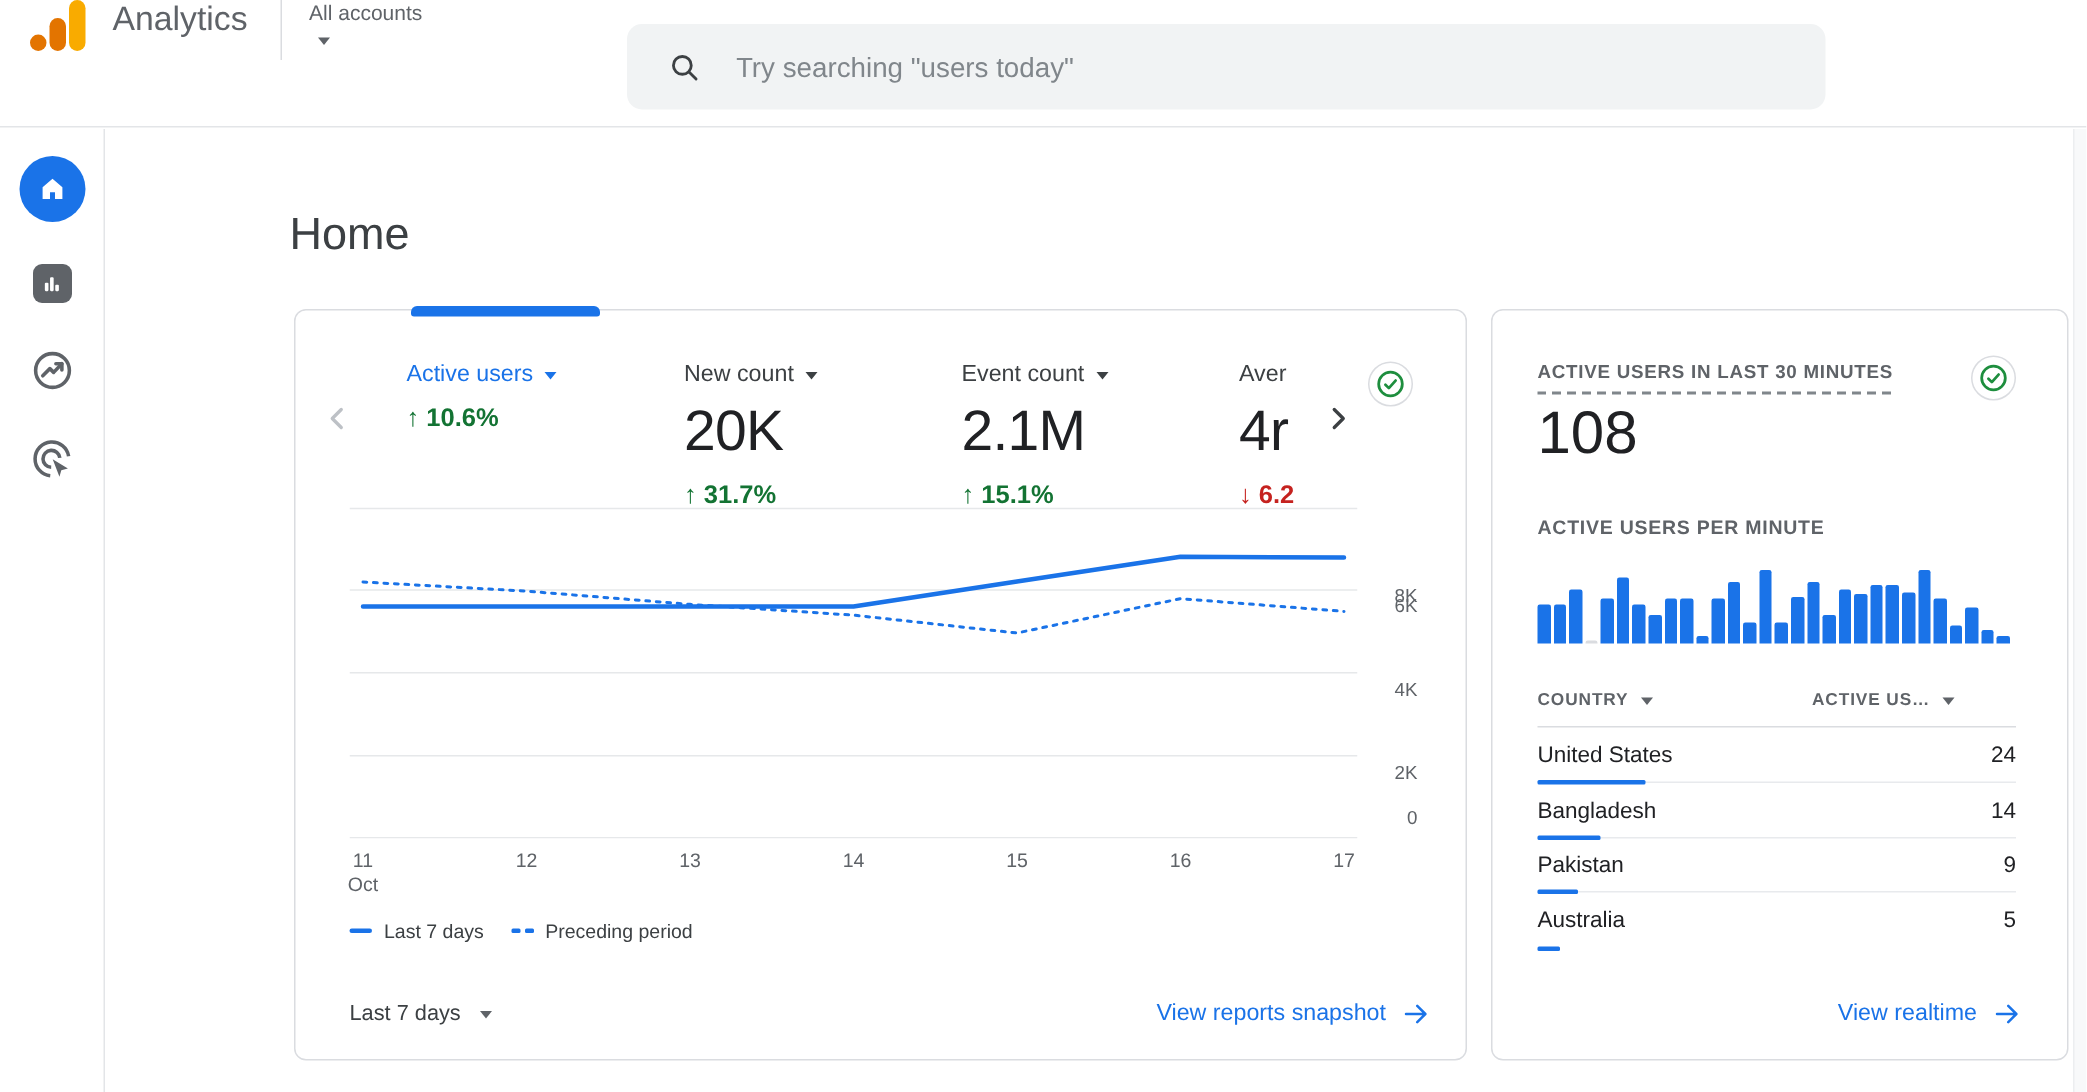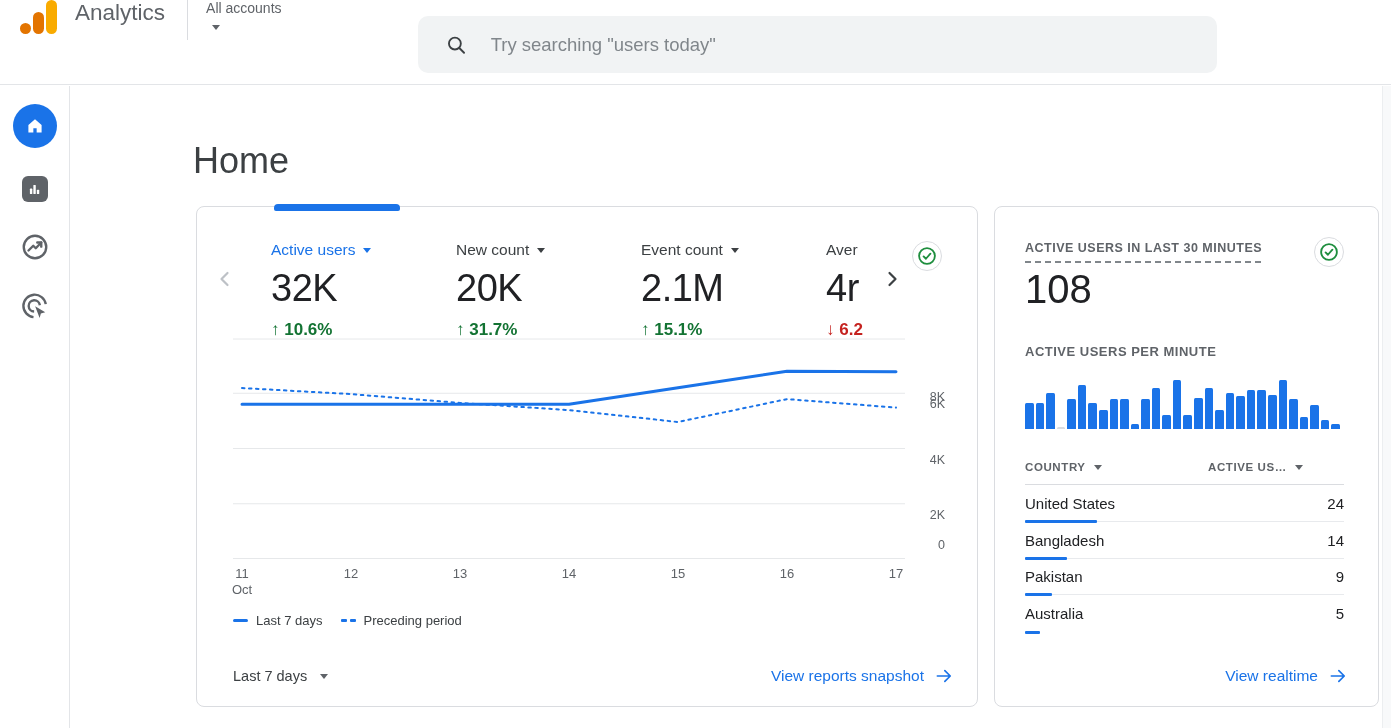--- a/index.html
+++ b/index.html
@@ -45,21 +45,21 @@
     display:flex; align-items:center; justify-content:center; }
   .side-home { margin-top:18px; }
   .side-reports { margin-top:28px; }
   .side-explore { margin-top:30px; }
   .side-adv { margin-top:29px; }
   .scrollbar-strip {
     position:absolute; right:0; top:86px; bottom:0; width:9px;
     background:#f8f9fa; border-left:1px solid #eceef0;
   }
   
-  .page-title { position:absolute; left:193px; top:140px; font-size:36px; color:#3c4043; }
+  .page-title { position:absolute; left:193px; top:140px; font-size:30px; color:#3c4043; }
   .card {
     position:absolute; background:#fff; border:1px solid #dadce0; border-radius:8px;padding-left:24px;
   }
   #overview-card { left:196px; top:206px; width:782px; height:501px; }
   #realtime-card { left:994px; top:206px; width:385px; height:501px; }
   .tab-indicator {
     position:absolute; left:77px; top:-3px; width:126px; height:7px;
     background:#1a73e8; border-radius:4px 4px 2px 2px; cursor:pointer;
   }
   
@@ -197,21 +197,20 @@
   <div class="metrics-row">
     <svg class="scroll-caret" viewBox="0 0 24 24" fill="none" stroke="#bdc1c6" stroke-width="2.2">
       <path d="M14.5 6 8.5 12l6 6" stroke-linecap="round" stroke-linejoin="round"></path>
     </svg>
     <div class="metrics-viewport" id="metrics-viewport">
         <div class="metric sel">
           <div class="m-label-row">
             <span>Active users</span>
             <span class="caret"></span>
           </div>
-          <div class="m-value">32K</div>
           <div class="m-change up">↑ 10.6%</div>
         </div>
         <div class="metric">
           <div class="m-label-row">
             <span>New count</span>
             <span class="caret"></span>
           </div>
           <div class="m-value">20K</div>
           <div class="m-change up">↑ 31.7%</div>
         </div>

